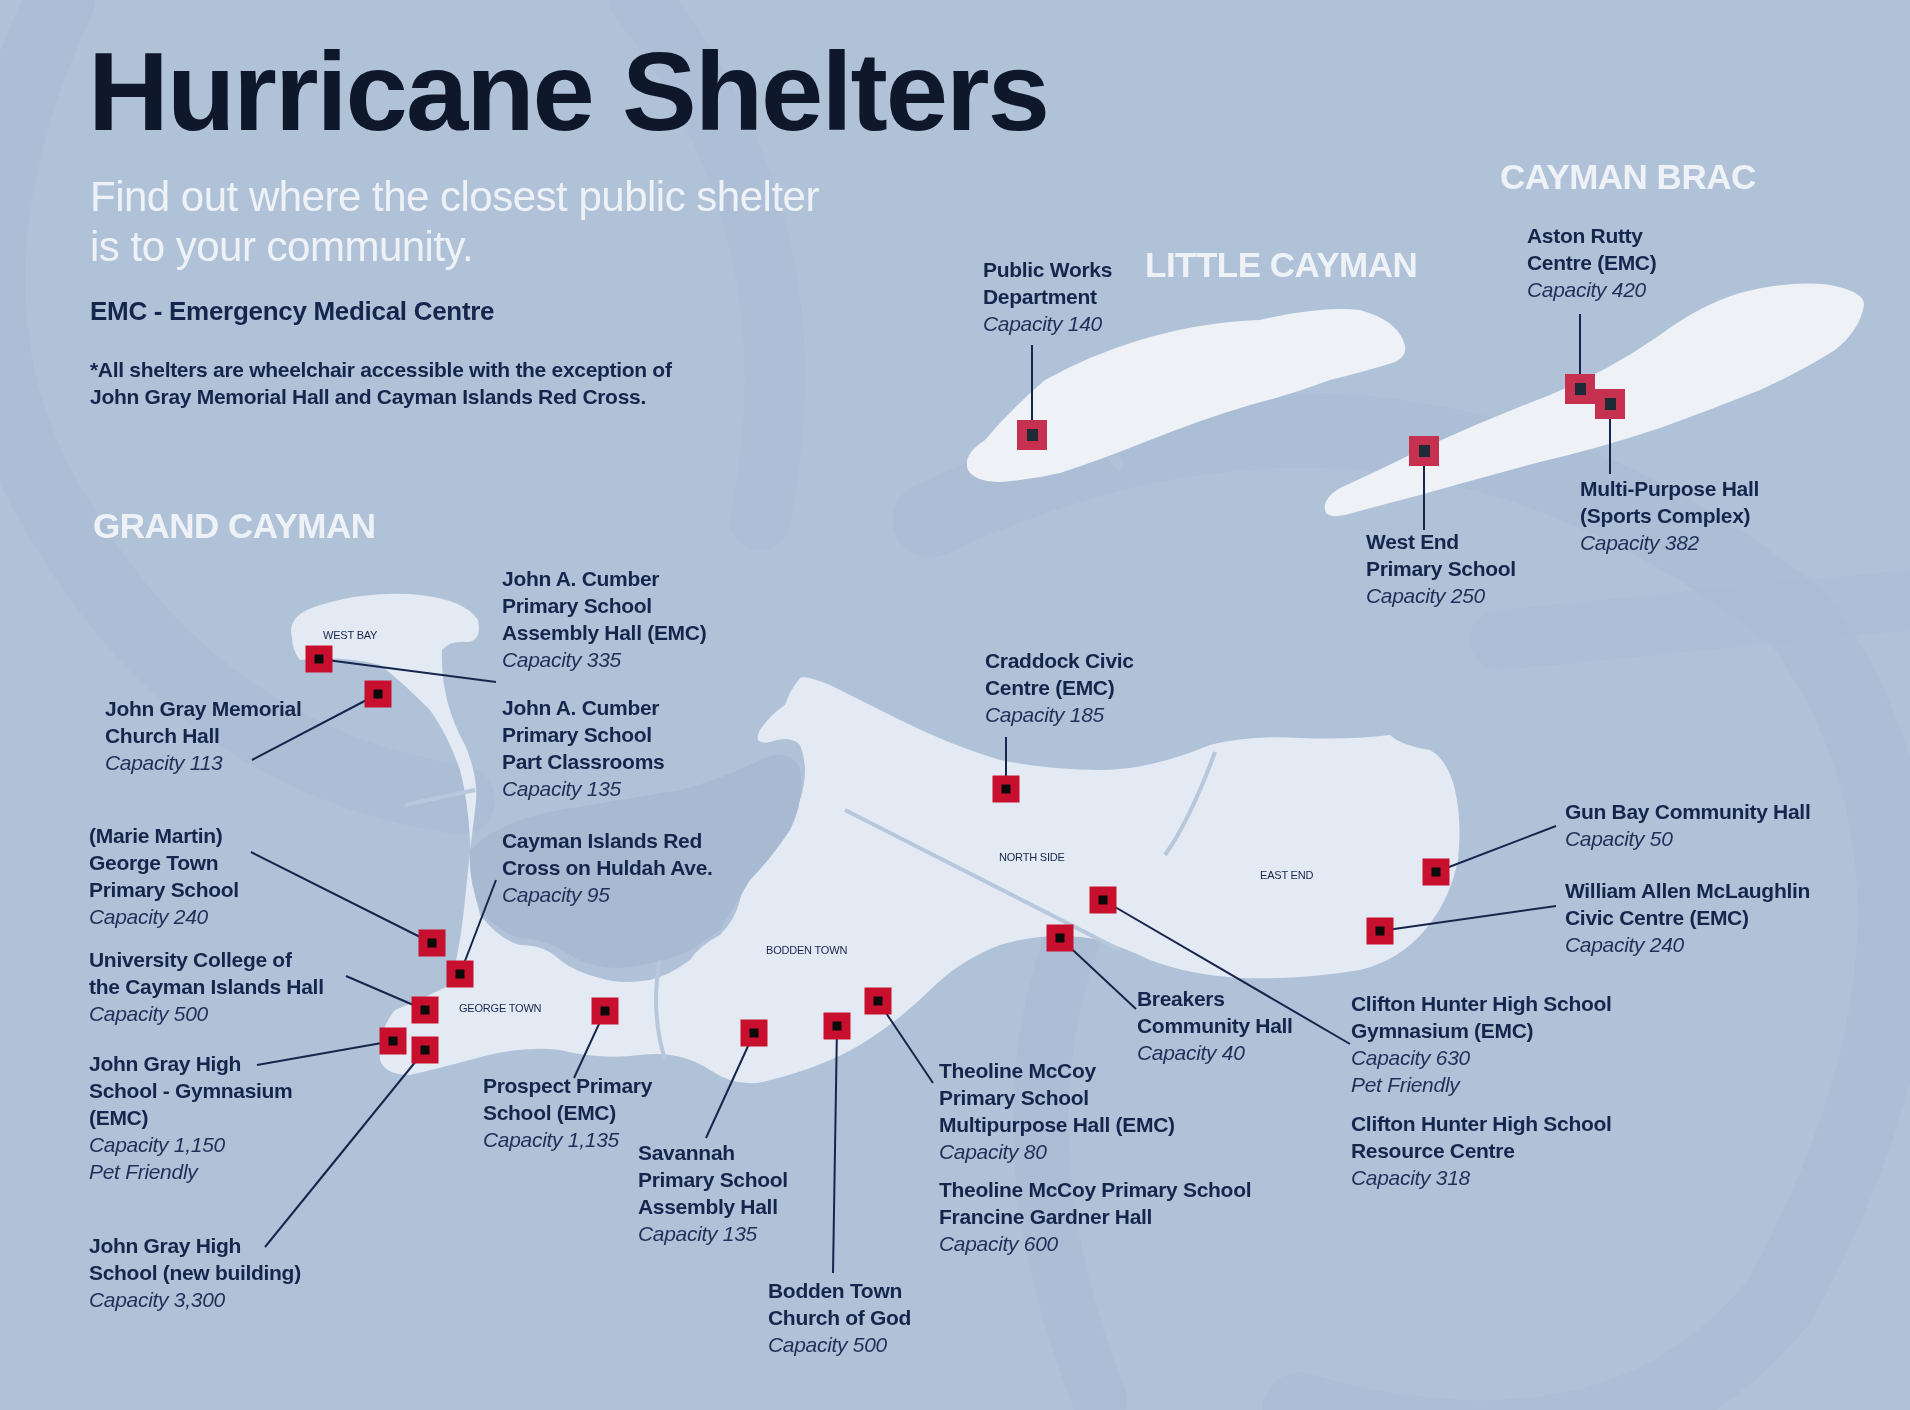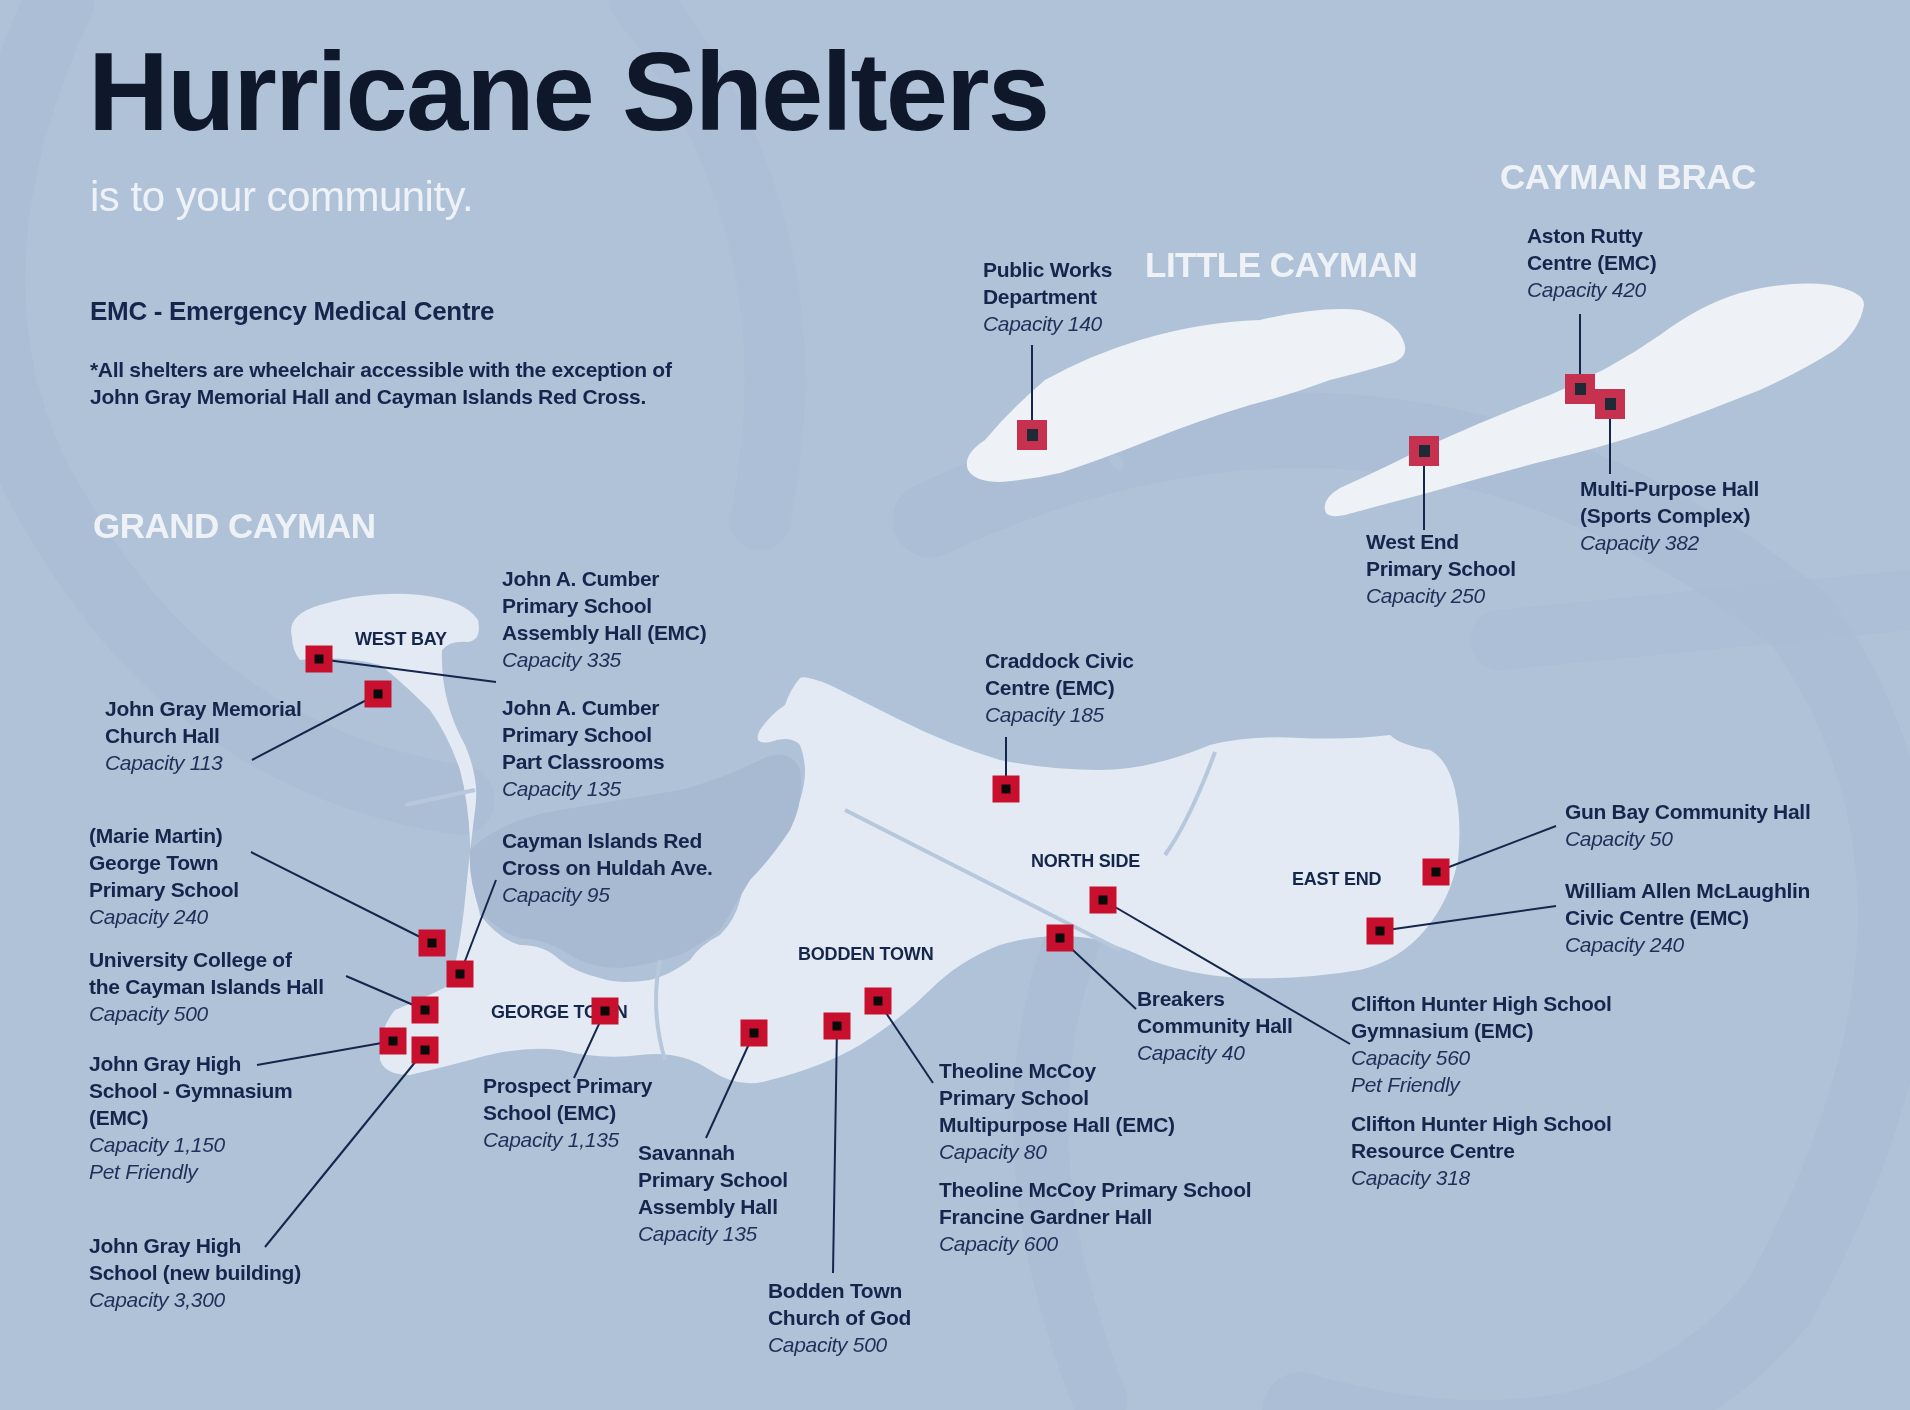--- a/index.html
+++ b/index.html
@@ -24,21 +24,21 @@
     letter-spacing: -0.3px;
   }
   .note {
     left: 90px; top: 356px; font-size: 21px; font-weight: 700; color: #15264d;
     line-height: 27px; letter-spacing: -0.3px;
   }
   .island-name {
     font-size: 35px; font-weight: 700; color: #eef2f7; letter-spacing: -0.5px; white-space: nowrap;
   }
   .district {
-    font-size: 18px; font-weight: 700; color: #15264d; white-space: nowrap; letter-spacing: -0.2px; margin-left: 32px;
+    font-size: 11px; font-weight: 400; color: #15264d; white-space: nowrap; letter-spacing: -0.2px;
   }
   .label { font-size: 21px; line-height: 27px; white-space: nowrap; letter-spacing: -0.3px; }
   .label .nm { display: block; font-weight: 700; color: #15264d; }
   .label .cap, .label .pet { display: block; font-style: italic; color: #1f3058; }
   .marker {
     position: absolute; width: 27px; height: 27px; background: #c8102e;
     transform: translate(-50%, -50%); box-sizing: border-box;
   }
   .marker::after {
     content: ""; position: absolute; left: 9px; top: 9px; width: 9px; height: 9px; background: #0a0a0a;
@@ -93,20 +93,21 @@
     <line x1="1006" y1="789" x2="1006" y2="737"></line>
     <line x1="1060" y1="938" x2="1136" y2="1009"></line>
     <line x1="1103" y1="900" x2="1350" y2="1044"></line>
     <line x1="1380" y1="931" x2="1556" y2="906"></line>
     <line x1="1436" y1="872" x2="1556" y2="826"></line>
   </g>
 </svg>
 
 <div class="abs title">Hurricane Shelters</div>
 <div class="abs subtitle">
+  <div>Find out where the closest public shelter</div>
   <div>is to your community.</div>
 </div>
 <div class="abs emc">EMC - Emergency Medical Centre</div>
 <div class="abs note">
   <div>*All shelters are wheelchair accessible with the exception of</div>
   <div>John Gray Memorial Hall and Cayman Islands Red Cross.</div>
 </div>
 
 <div class="abs island-name" style="left:93px; top:506px;">GRAND CAYMAN</div>
 <div class="abs island-name" style="left:1145px; top:245px;">LITTLE CAYMAN</div>
@@ -239,21 +240,21 @@
   <span class="cap">Capacity 185</span>
 </div>
 <div class="abs label" style="left:1137px; top:985px;">
   <span class="nm">Breakers</span>
   <span class="nm">Community Hall</span>
   <span class="cap">Capacity 40</span>
 </div>
 <div class="abs label" style="left:1351px; top:990px;">
   <span class="nm">Clifton Hunter High School</span>
   <span class="nm">Gymnasium (EMC)</span>
-  <span class="cap">Capacity 560</span>
+  <span class="cap">Capacity 630</span>
   <span class="pet">Pet Friendly</span>
 </div>
 <div class="abs label" style="left:1351px; top:1110px;">
   <span class="nm">Clifton Hunter High School</span>
   <span class="nm">Resource Centre</span>
   <span class="cap">Capacity 318</span>
 </div>
 <div class="abs label" style="left:1565px; top:798px;">
   <span class="nm">Gun Bay Community Hall</span>
   <span class="cap">Capacity 50</span>

